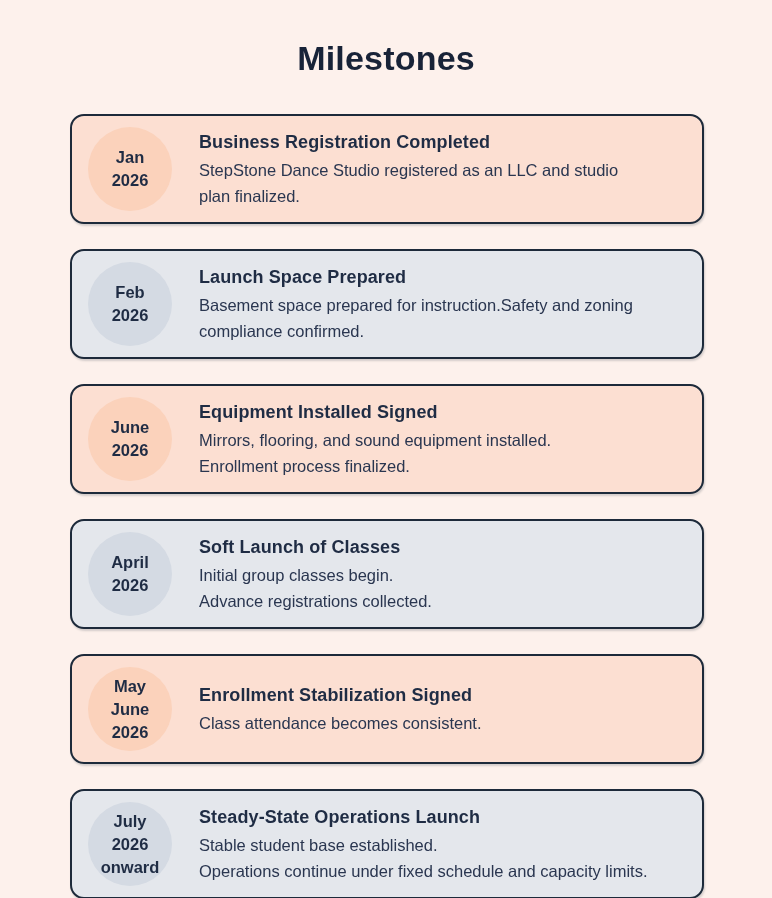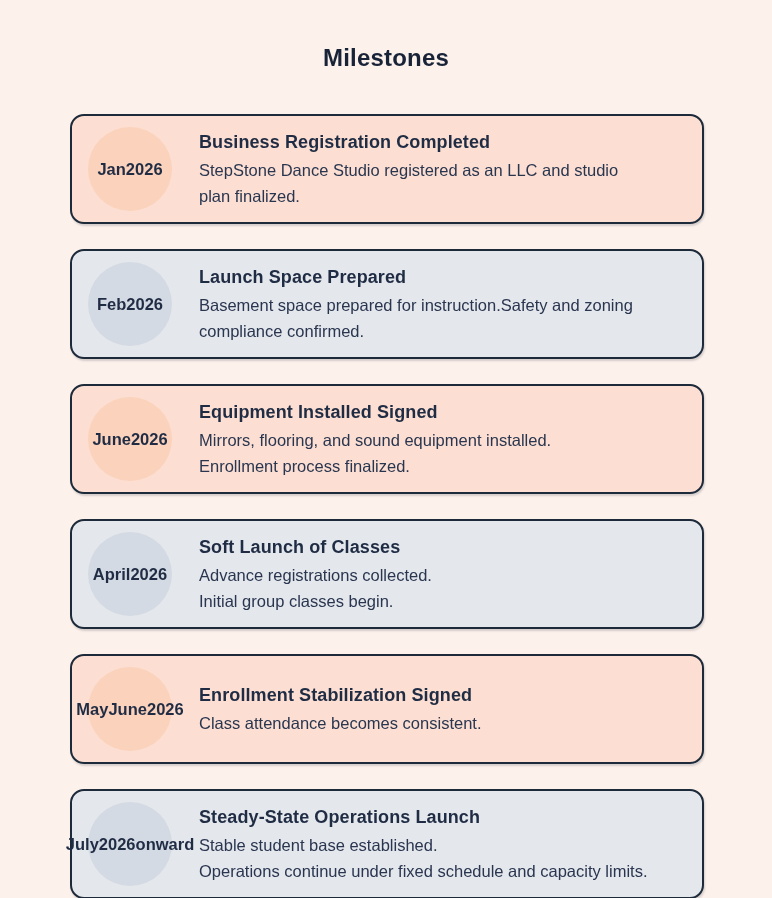--- a/index.html
+++ b/index.html
@@ -12,21 +12,21 @@
     overflow: hidden;
   }
   .page {
     width: 772px;
     height: 898px;
     position: relative;
   }
   h1.page-title {
     padding-top: 36px;
     text-align: center;
-    font-size: 24px;
+    font-size: 34px;
     font-weight: 700;
     letter-spacing: 0.2px;
     color: var(--heading, #182338);
     line-height: 44px;
   }
   .cards {
     margin: 34px 0 0 70px;
     width: 634px;
     display: flex;
     flex-direction: column;
@@ -42,20 +42,21 @@
     box-shadow: 1px 2px 2px rgba(30, 42, 58, 0.18);
   }
   .card.peach { background: var(--card_peach_bg, #fcdfd2); }
   .card.gray  { background: var(--card_gray_bg, #e4e7ec); justify-content: center; }
   .badge {
     flex: 0 0 84px;
     width: 84px;
     height: 84px;
     border-radius: 50%;
     display: flex;
+    flex-direction: column;
     align-items: center;
     justify-content: center;
     text-align: center;
     font-size: 16.5px;
     font-weight: 700;
     line-height: 23px;
     color: var(--title_text, #20304a);
   }
   .card.peach .badge { background: var(--card_peach_circle, #fbd2bb); }
   .card.gray  .badge { background: var(--card_gray_circle, #d4dae3); }
@@ -123,22 +124,22 @@
       </div>
     </section>
 
     <section class="card gray">
       <div class="badge">
         <div>April</div>
         <div>2026</div>
       </div>
       <div class="content">
         <h2>Soft Launch of Classes</h2>
+        <div class="body-line">Initial group classes begin.</div>
         <div class="body-line">Advance registrations collected.</div>
-        <div class="body-line">Initial group classes begin.</div>
       </div>
     </section>
 
     <section class="card peach">
       <div class="badge">
         <div>May</div>
         <div>June</div>
         <div>2026</div>
       </div>
       <div class="content">

